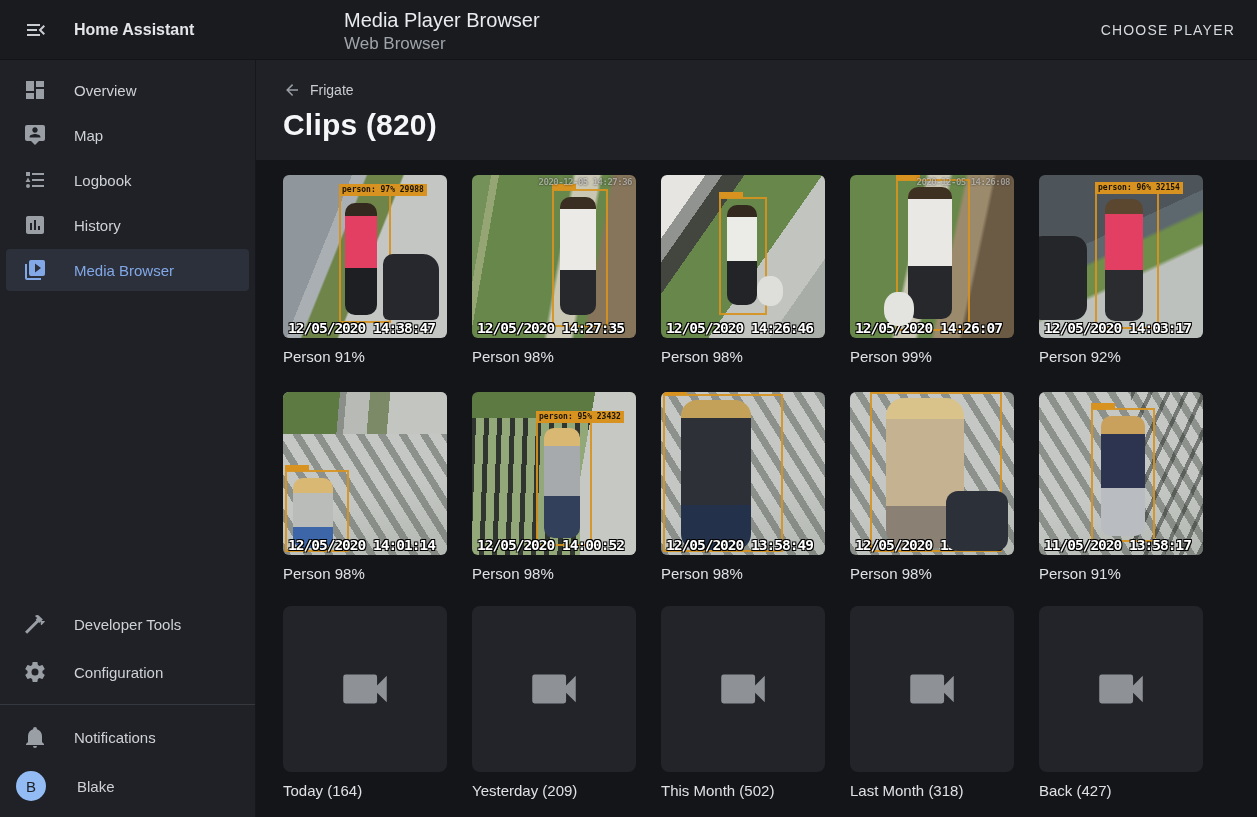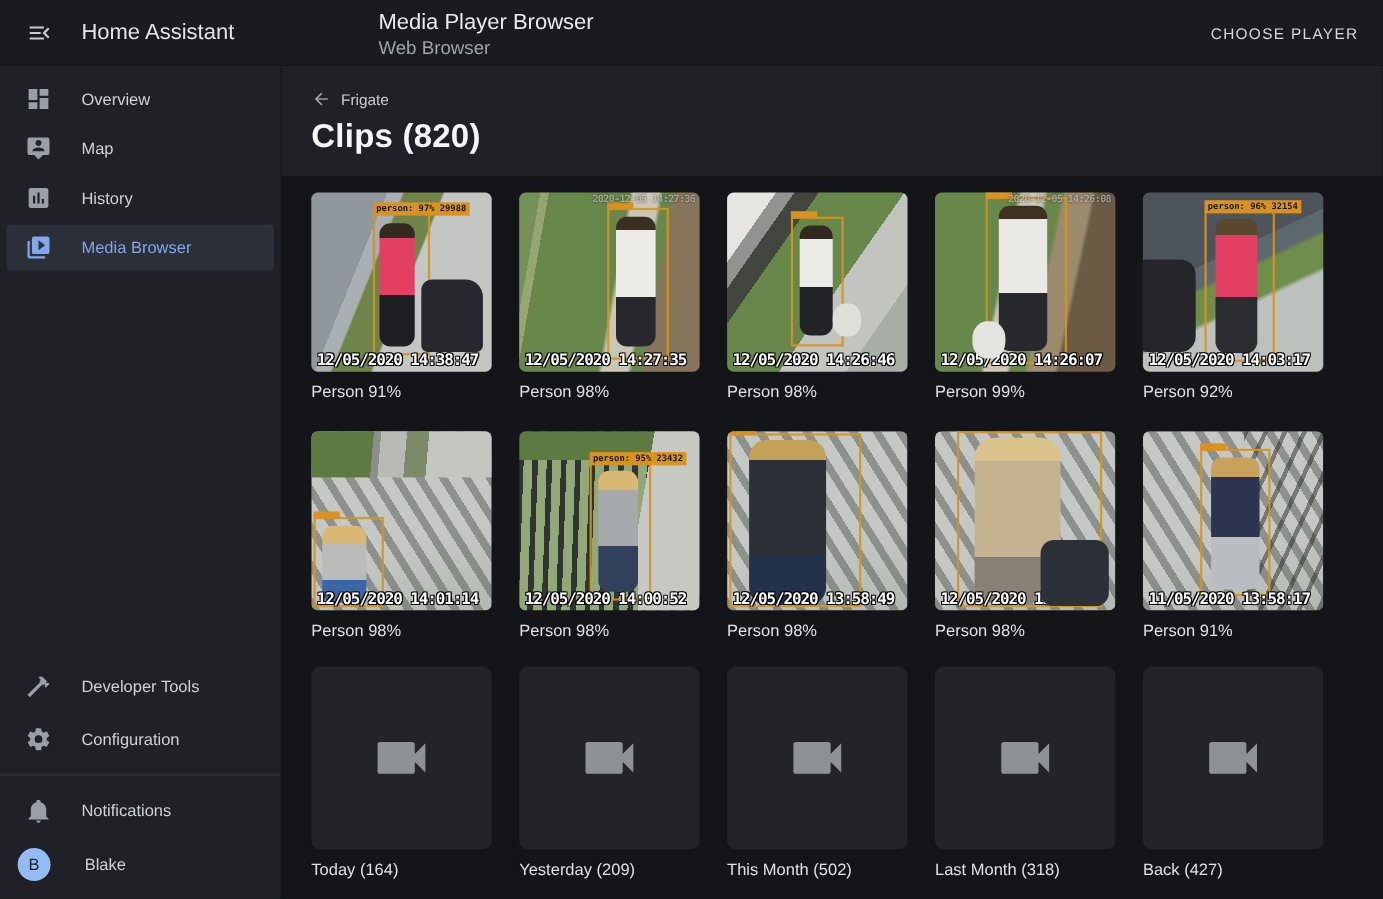--- a/index.html
+++ b/index.html
@@ -12,21 +12,21 @@
   }
 
   
   .topbar {
     position:fixed; top:0; left:0; width:1257px; height:60px;
     background:#191b1f; z-index:20; display:flex; align-items:center;
     border-bottom:1px solid rgba(0,0,0,.25);
   }
   .topbar-left { width:256px; display:flex; align-items:center; padding-left:18px; flex:none; }
   .menu-btn { background:none; border:none; padding:6px; cursor:pointer; color:#c9ccd1; display:flex; }
-  .app-title { margin-left:20px; font-size:20px; color:#e3e5e8; font-weight:400; }
+  .app-title { margin-left:20px; font-size:16px; color:#e3e5e8; font-weight:700; }
   .panel-title-block { position:absolute; left:344px; top:9px; }
   .panel-title { font-size:20px; color:#e9ebee; font-weight:400; line-height:1.15; }
   .panel-subtitle { font-size:17px; color:#9fa4ab; margin-top:2px; }
   .choose-player {
     position:absolute; right:14px; top:14px;
     background:none; border:none; cursor:pointer;
     font-family:"Liberation Sans",sans-serif;
     font-size:14px; font-weight:500; letter-spacing:1.2px; color:#d5d8dc; padding:8px;margin-left:41px;
   }
 
@@ -181,20 +181,28 @@
       <span class="icon">
         <svg width="24" height="24" viewBox="0 0 24 24" fill="currentColor">
             <path d="M20,2H4A2,2 0 0,0 2,4V16A2,2 0 0,0 4,18H8L12,22L16,18H20A2,2 0 0,0 22,16V4A2,2 0 0,0 20,2M12,4.3C13.5,4.3 14.7,5.5 14.7,7C14.7,8.5 13.5,9.7 12,9.7C10.5,9.7 9.3,8.5 9.3,7C9.3,5.5 10.5,4.3 12,4.3M17.4,14.6H6.6V13.8C6.6,12 10.2,11 12,11C13.8,11 17.4,12 17.4,13.8V14.6Z"></path>
           </svg>
       </span>
       <span class="label">Map</span>
     </div>
     <div class="nav-item">
       <span class="icon">
         <svg width="24" height="24" viewBox="0 0 24 24" fill="currentColor">
+            <path d="M5,9.5L7.5,14H2.5L5,9.5M3,4H7V8H3V4M5,20A2,2 0 0,0 7,18A2,2 0 0,0 5,16A2,2 0 0,0 3,18A2,2 0 0,0 5,20M9,5V7H21V5H9M9,19H21V17H9V19M9,13H21V11H9V13Z"></path>
+          </svg>
+      </span>
+      <span class="label">Logbook</span>
+    </div>
+    <div class="nav-item">
+      <span class="icon">
+        <svg width="24" height="24" viewBox="0 0 24 24" fill="currentColor">
             <path d="M19,3H5C3.9,3 3,3.9 3,5V19C3,20.1 3.9,21 5,21H19C20.1,21 21,20.1 21,19V5C21,3.9 20.1,3 19,3M9,17H7V10H9V17M13,17H11V7H13V17M17,17H15V13H17V17Z"></path>
           </svg>
       </span>
       <span class="label">History</span>
     </div>
     <div class="nav-item selected">
       <span class="icon">
         <svg width="24" height="24" viewBox="0 0 24 24" fill="currentColor">
             <path d="M4,6H2V20A2,2 0 0,0 4,22H18V20H4V6M20,2H8A2,2 0 0,0 6,4V16A2,2 0 0,0 8,18H20A2,2 0 0,0 22,16V4A2,2 0 0,0 20,2M12,14.5V5.5L18,10L12,14.5Z"></path>
           </svg>

